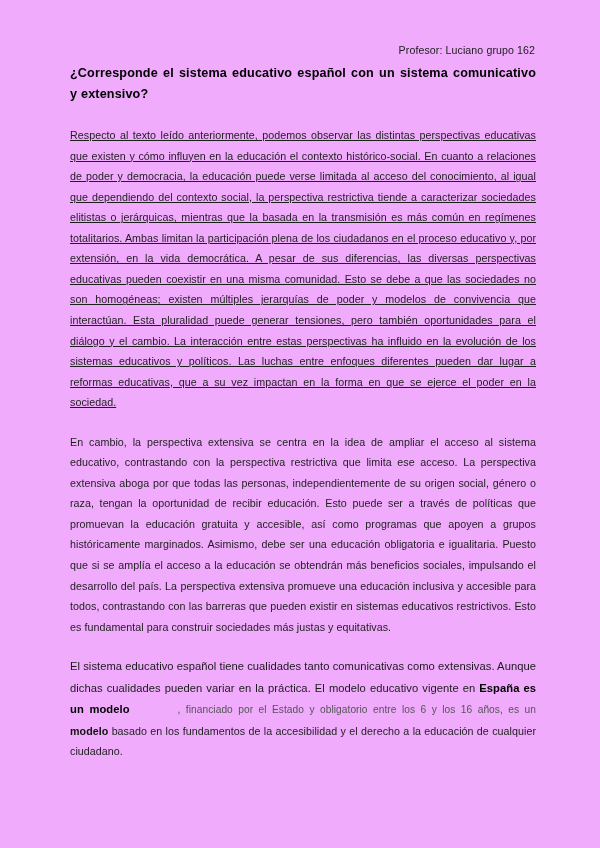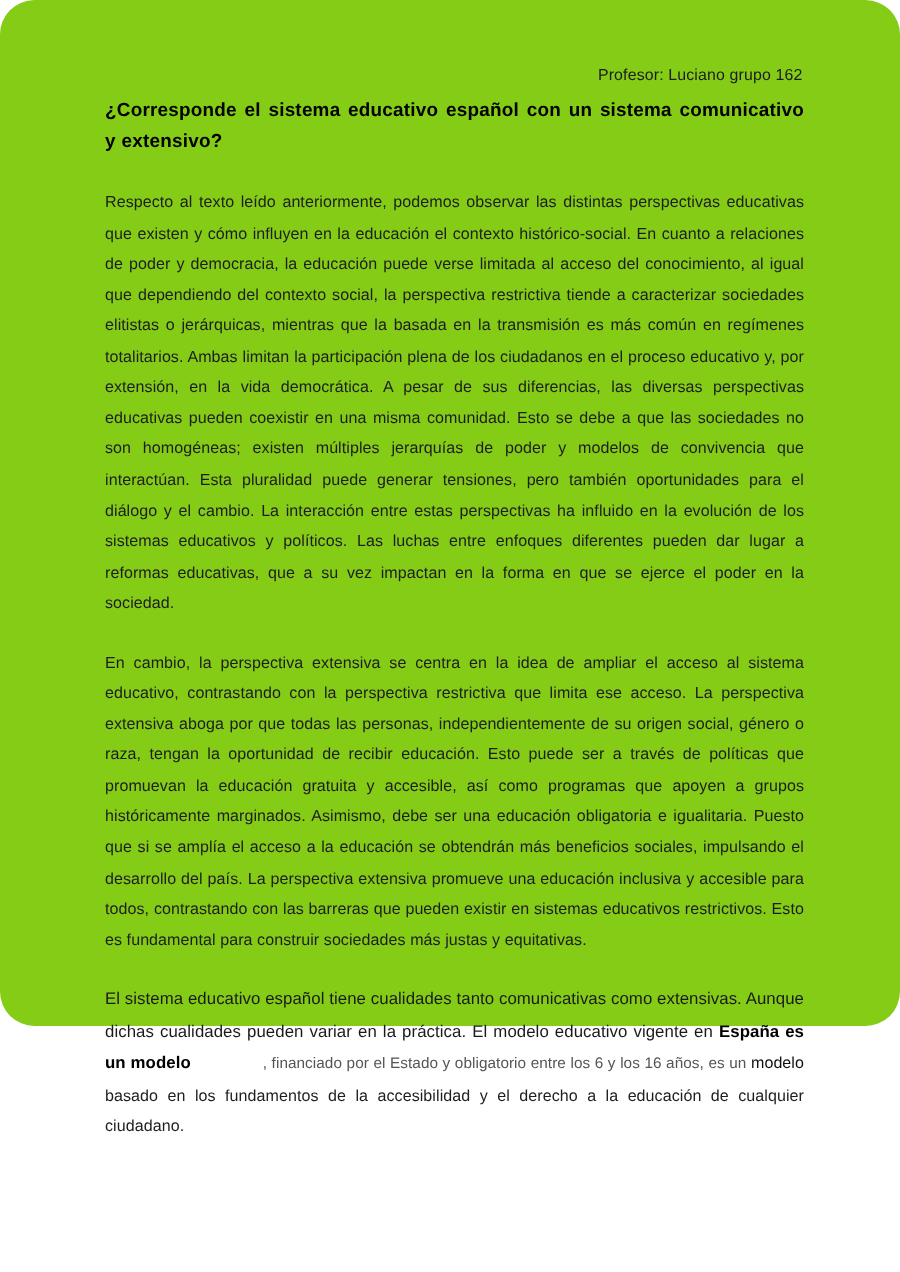--- a/index.html
+++ b/index.html
@@ -15,24 +15,23 @@
     height: 848px;
     background: #ffffff;
     font-family: "Liberation Sans", sans-serif;
     color: #1a1a1a;
     overflow: hidden;
   }
 
   .page {
     position: relative;
     width: 600px;
-    height: 684px;
-    background: #84cc16;
+    height: 848px;
+    background: #f0abfc;
     padding: 0;
-    border-radius: 23px;
   }
 
   .content {
     position: absolute;
     left: 70px;
     top: 0;
     width: 466px;
   }
 
   
@@ -64,20 +63,21 @@
     margin-top: 19px;
     font-size: 10.7px;
     line-height: 1.92;
     color: #1e1e1e;
     text-align: justify;
     text-align-last: left;
     letter-spacing: 0.05px;
   }
 
   .para.first {
+    text-decoration: underline;
   }
 
   
   .run-strong {
     font-size: 11.2px;
     font-weight: bold;
     color: #000000;
   }
 
   .run-emph {
@@ -86,21 +86,21 @@
   }
 
   .run-muted {
     font-size: 10.2px;
     color: #555555;
     padding-left: 48px;
   }
 
   .run-bold-small {
     font-size: 10.7px;
-    font-weight: normal;
+    font-weight: bold;
     color: #111111;
   }
 </style>
 </head>
 <body>
 
 <div class="page">
   <div class="content">
 
     <div class="doc-header">Profesor: Luciano grupo 162</div>

